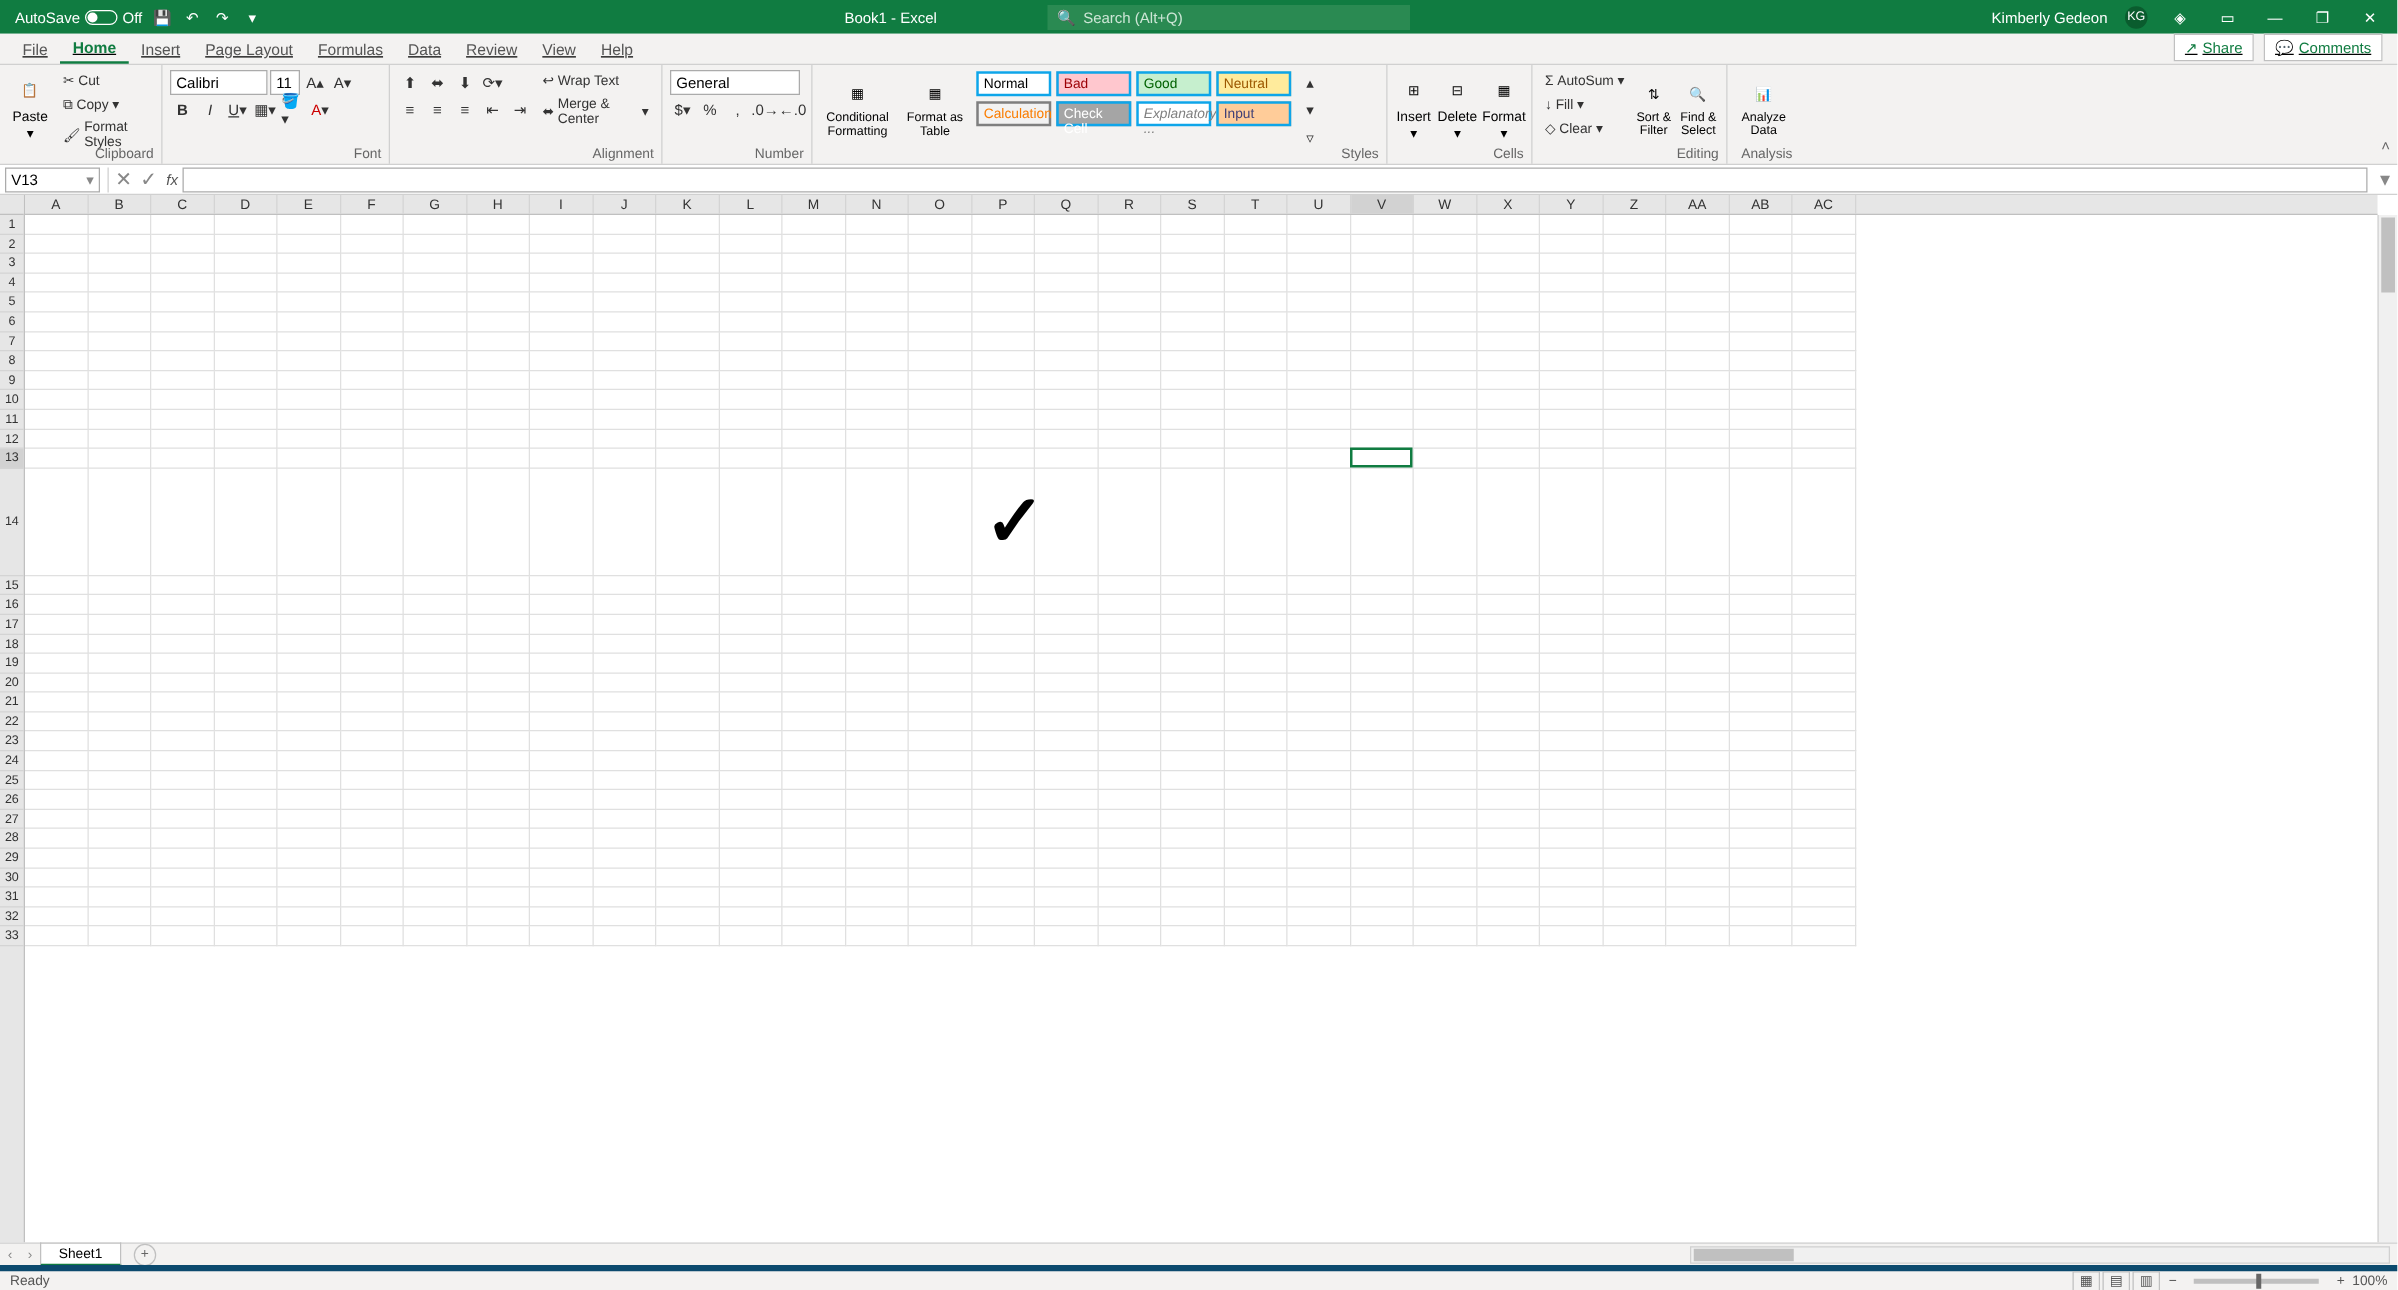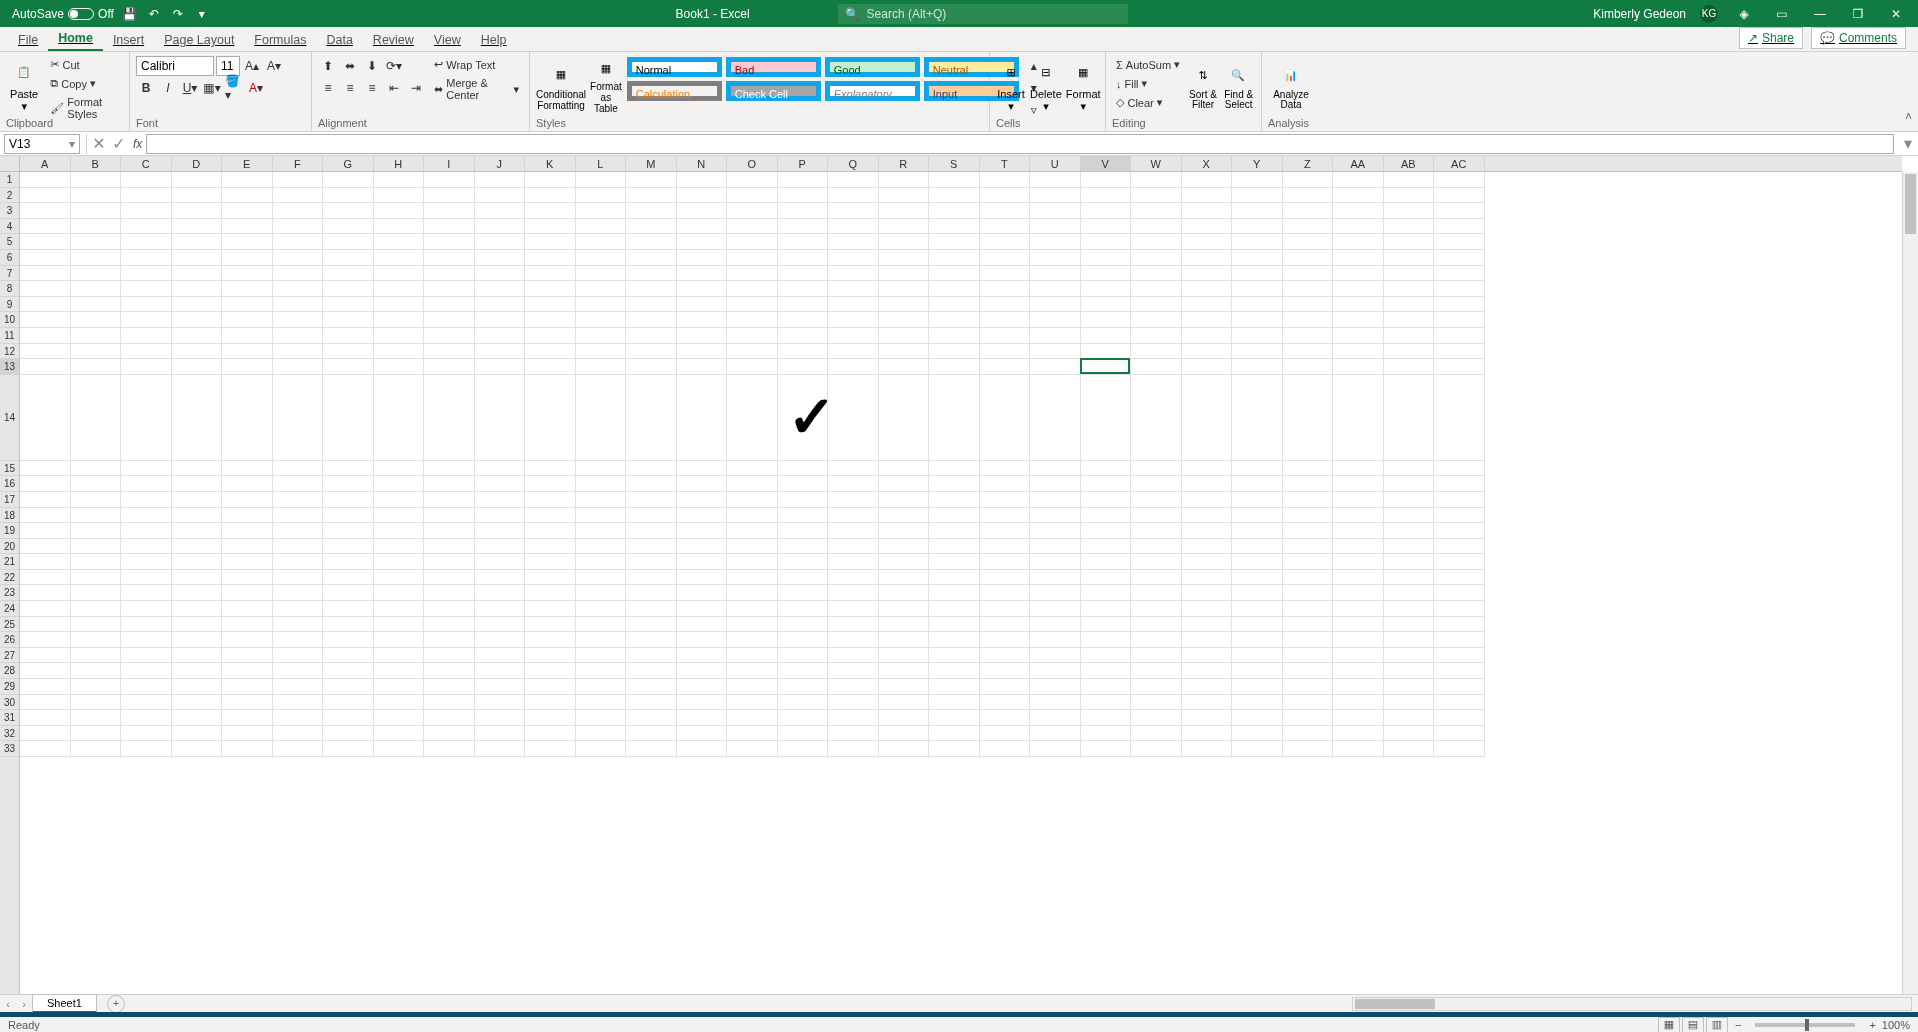--- a/index.html
+++ b/index.html
@@ -22,35 +22,35 @@
 .tabs-row { height: 25px; background: #f3f2f1; display: flex; align-items: flex-end; padding: 0 8px; border-bottom: 1px solid #d0d0d0; text-decoration: underline; }
 .tab { padding: 4px 10px; font-size: 12.5px; color: #555; cursor: pointer; }
 .tab.active { color: #107c41; border-bottom: 2px solid #107c41; font-weight: 600; }
 .tabs-spacer { flex:1; }
 .share-btn, .comments-btn { font-size: 12px; padding: 3px 8px; border: 1px solid #c0c0c0; margin: 2px 4px; background:#fff; cursor:pointer; display:flex;align-items:center;gap:4px; color:#107c41; }
 
 
 .ribbon { height: 80px; background: #f3f2f1; display: flex; border-bottom: 1px solid #d0d0d0; }
 .group { border-right: 1px solid #d0d0d0; padding: 4px 6px 0 6px; display:flex; flex-direction:column; justify-content:space-between; }
 .group-content { display:flex; align-items:flex-start; gap:4px; height: 60px; }
-.group-label { font-size: 11px; color: #666; text-align:left; padding-bottom: 2px; position:relative; }
+.group-label { font-size: 11px; color: #666; text-align:right; padding-bottom: 2px; position:relative; }
 
 .big-btn { display:flex; flex-direction:column; align-items:center; justify-content:center; width:44px; height:58px; font-size:11px; cursor:pointer; }
 .big-btn .icon { width:30px; height:30px; display:flex;align-items:center;justify-content:center; }
 .mini-btn { font-size:11px; color:#333; padding:2px 4px; cursor:pointer; display:flex;align-items:center;gap:3px; }
 .vcol { display:flex; flex-direction:column; gap:2px; }
 .hrow { display:flex; gap:2px; }
 
 .dropdown-input { border:1px solid #ababab; background:#fff; font-size:12px; height:20px; padding:0 4px; }
 .font-name { width: 78px; }
 .font-size { width: 24px; }
 
 .icon-sq { width:20px;height:20px;display:flex;align-items:center;justify-content:center;cursor:pointer;font-size:12px;color:#333; border:1px solid transparent; }
 
-.style-cell { width: 95px; height: 20px; border:5px solid #0ea5e9; font-size:11px; padding:2px 4px; margin:1px; cursor:pointer; }
+.style-cell { width: 60px; height: 20px; border:2px solid #0ea5e9; font-size:11px; padding:2px 4px; margin:1px; cursor:pointer; }
 .style-normal { background:#fff; }
 .style-bad { background:#ffc7ce; color:#9c0006; }
 .style-good { background:#c6efce; color:#006100; }
 .style-neutral { background:#ffeb9c; color:#9c5700; }
 .style-calc { background:#f2f2f2; color:#fa7d00; border-color:#7f7f7f; }
 .style-check { background:#a5a5a5; color:#fff; }
 .style-explan { background:#fff; color:#7f7f7f; font-style:italic; }
 .style-input { background:#ffcc99; color:#3f3f76; }
 
 .collapse-ribbon { position:absolute; right:6px; top: 110px; font-size:12px; color:#666; cursor:pointer; }
@@ -221,20 +221,33 @@
         <span class="mini-btn">
             <span>↩</span>
             <span>Wrap Text</span>
           </span>
         <span class="mini-btn"><span>⬌</span><span>Merge &amp; Center</span> ▾</span>
       </div>
     </div>
     <div class="group-label">Alignment</div>
   </div>
 
+  <div class="group" style="width:120px">
+    <div class="group-content vcol">
+      <input class="dropdown-input" style="width: 104px;" value="General">
+      <div class="hrow">
+        <span class="icon-sq">$▾</span>
+        <span class="icon-sq">%</span>
+        <span class="icon-sq">,</span>
+        <span class="icon-sq">.0→</span>
+        <span class="icon-sq">←.0</span>
+      </div>
+    </div>
+    <div class="group-label">Number</div>
+  </div>
 
   <div class="group" style="width:460px">
     <div class="group-content">
       <div class="big-btn" style="width:60px">
         <span class="icon">▦</span>
         <span style="font-size:10px;line-height:11px;text-align:center">Conditional Formatting</span>
       </div>
       <div class="big-btn" style="width:56px">
         <span class="icon">▦</span>
         <span style="font-size:10px;line-height:11px;text-align:center">Format as Table</span>

